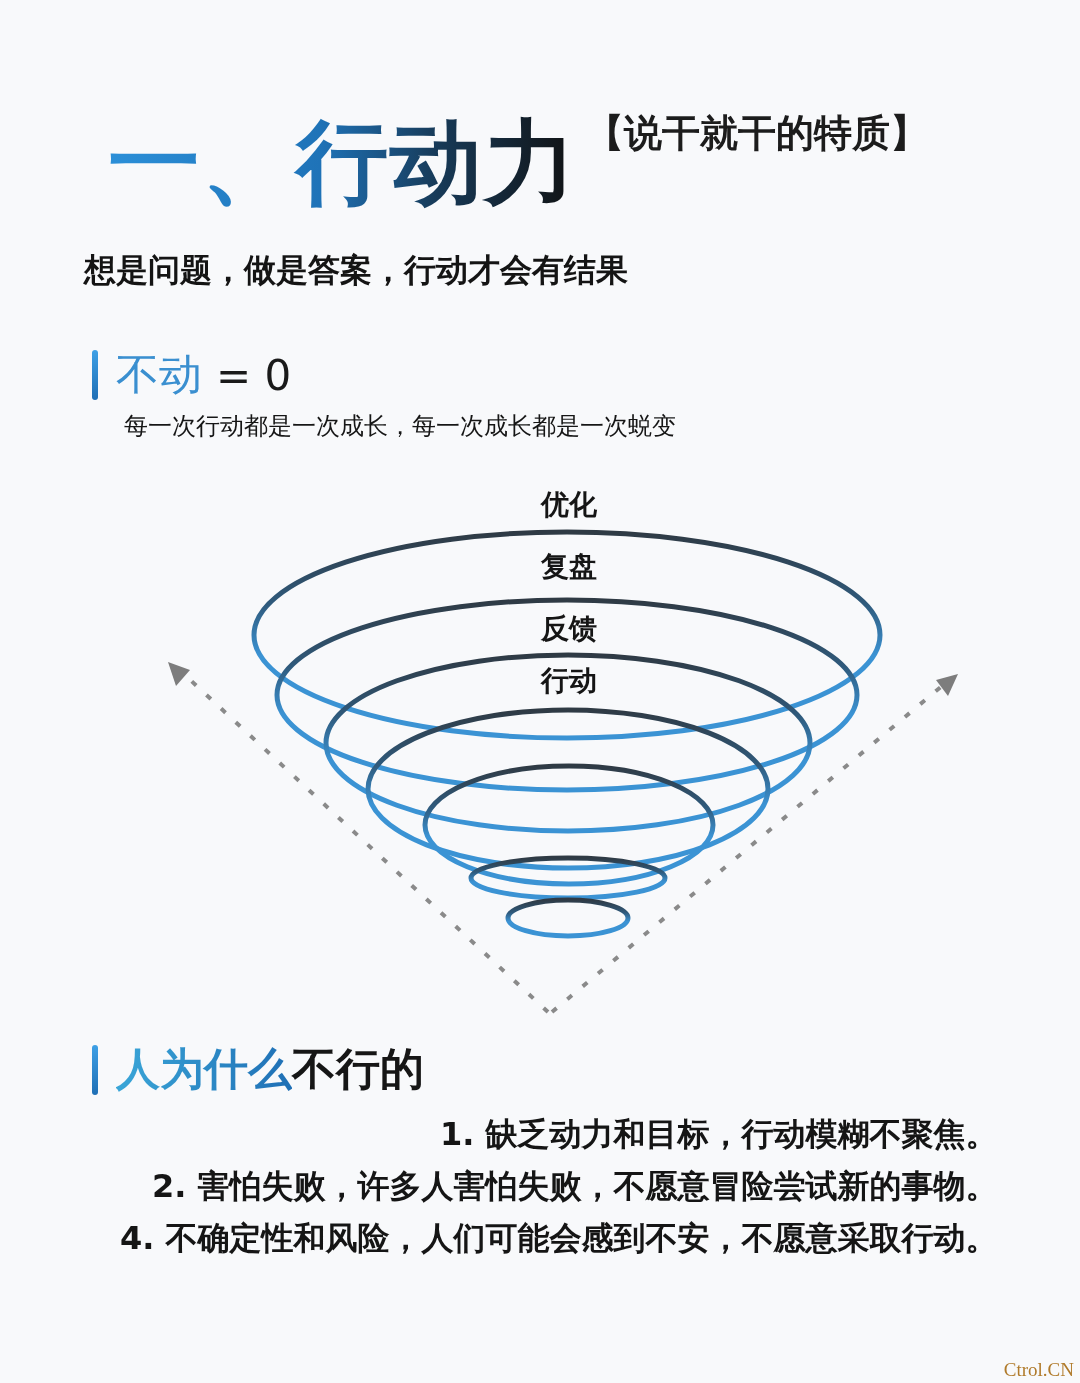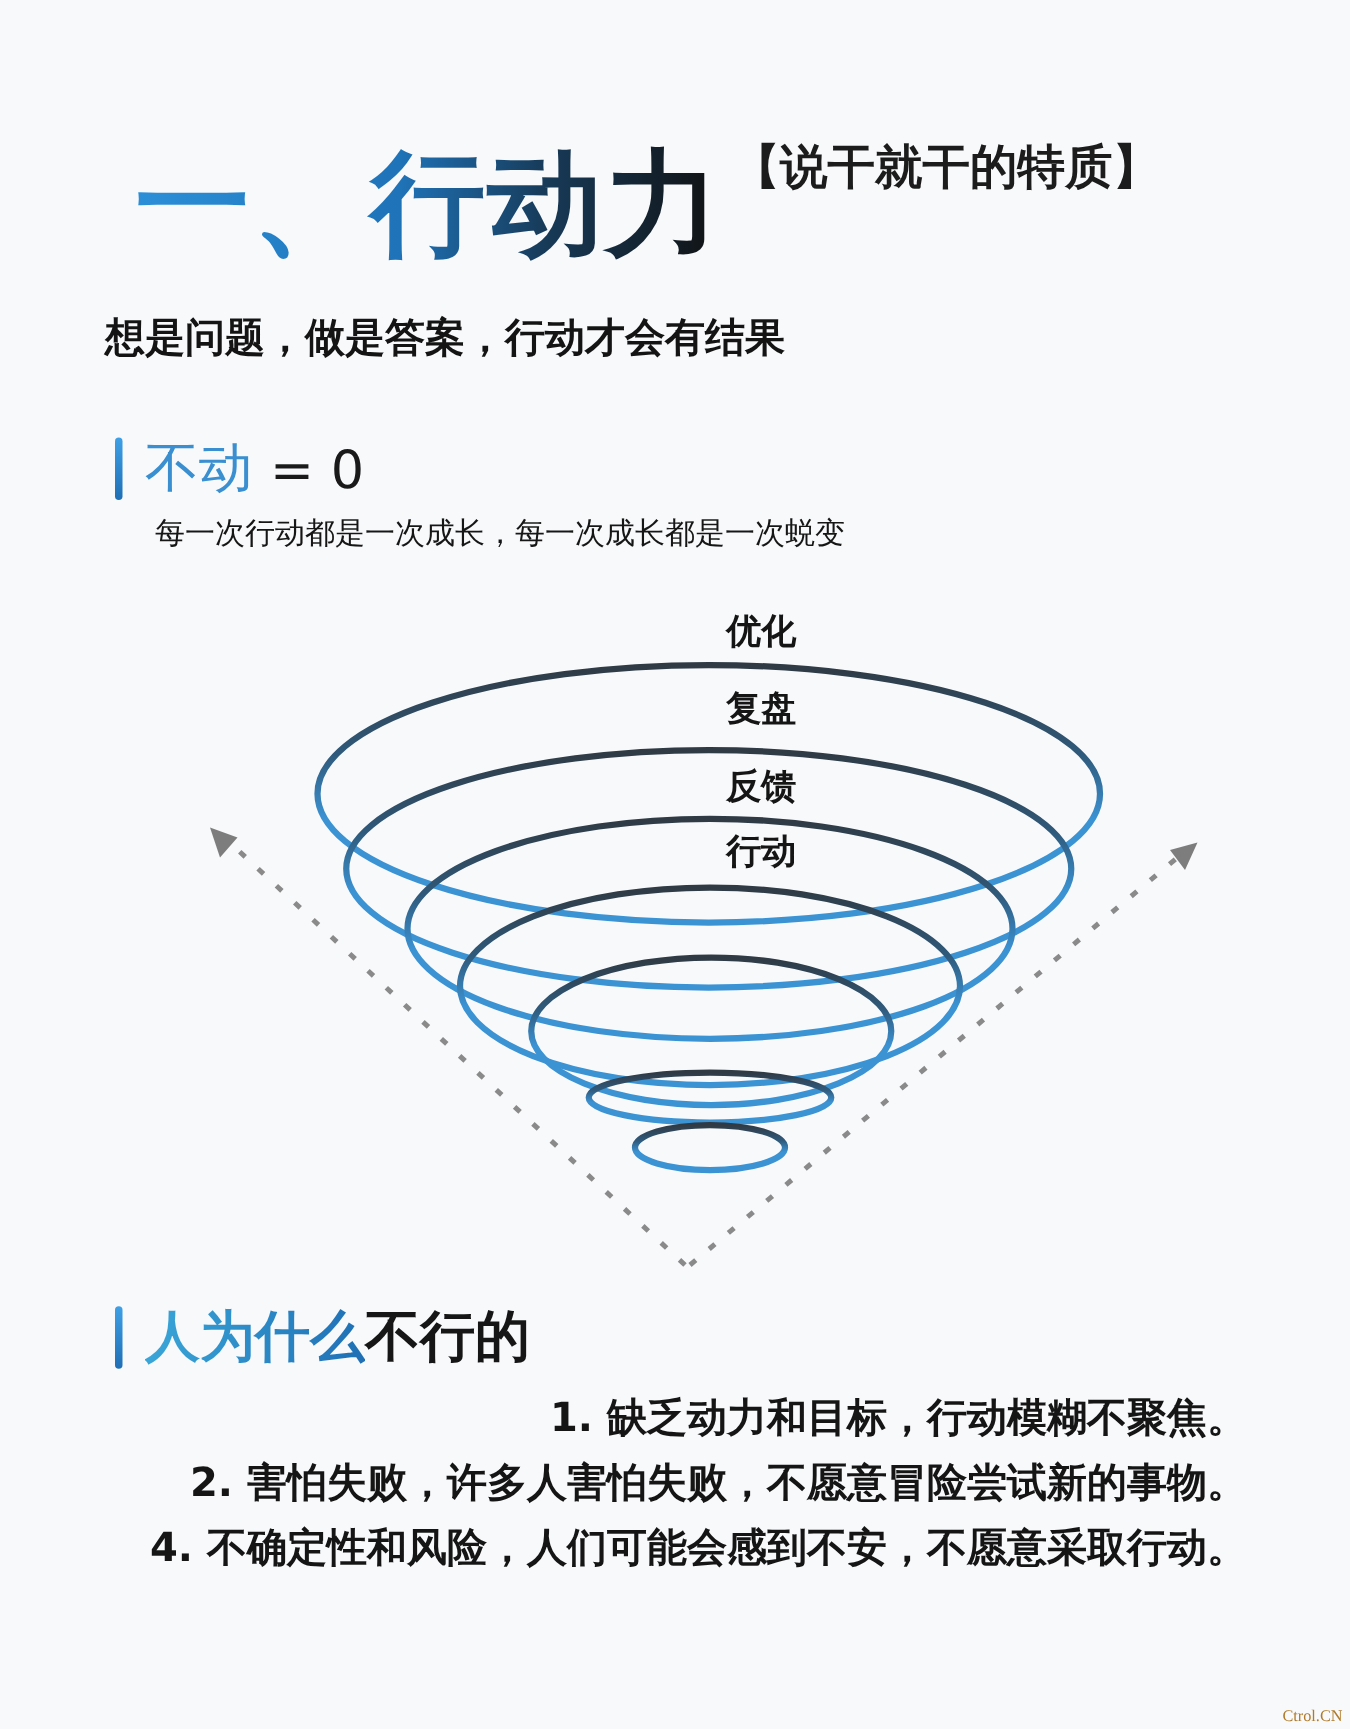--- a/index.html
+++ b/index.html
@@ -18,31 +18,31 @@
   }
   .title-sub { font-size: 38px; font-weight: bold; color: #1c1c1c; margin-left: 8px; margin-bottom: 18px; }
   .subtitle { left: 84px; top: 226px; font-size: 32px; font-weight: bold; color: #141414; margin-top: 23px; }
   .sec-head { display: flex; align-items: center; }
   .sec-bar { width: 6px; height: 50px; border-radius: 3px; background: linear-gradient(180deg, #3ea0e6, #1f6fb5); margin-right: 18px; }
   .sec1 { left: 92px; top: 346px; }
   .sec1-title { font-size: 43px; color: #3a8fd0; }
   .sec1-rest { font-size: 42px; color: #1a1a1a; margin-left: 14px; }
   .sec1-text { left: 124px; top: 410px; font-size: 24px; font-weight: normal; color: #161616; }
   .diagram { left: 0; top: 0; }
-  .spiral-label { position: absolute; font-size: 28px; font-weight: bold; color: #151515; transform: translateX(-50%); margin-left: 40px; }
+  .spiral-label { position: absolute; font-size: 28px; font-weight: bold; color: #151515; transform: translateX(-50%); }
   .sec2 { left: 92px; top: 1040px; }
   .sec2-title-a {
     font-size: 44px; font-weight: bold;
     background: linear-gradient(90deg, #3aa6d8, #1f6fb5);
     -webkit-background-clip: text; background-clip: text; color: transparent;
   }
   .sec2-title-b { font-size: 44px; font-weight: bold; color: #161616; }
   .reasons { left: 120px; top: 1108px; list-style: none; margin: 0; padding: 0; }
   .reasons li { font-size: 32px; font-weight: bold; color: #151515; height: 52px; line-height: 52px; white-space: nowrap; text-align: right; }
-  .watermark { right: 6px; bottom: 2px; font-family: "Liberation Serif", serif; font-size: 13px; color: #b07a2a; }
+  .watermark { right: 6px; bottom: 2px; font-family: "Liberation Serif", serif; font-size: 19px; color: #b07a2a; }
 </style>
 </head>
 <body>
 
 <div class="abs title-wrap">
   <span class="title-main">一、行动力</span>
   <span class="title-sub">【说干就干的特质】</span>
 </div>
 <div class="abs subtitle">想是问题，做是答案，行动才会有结果</div>
 

